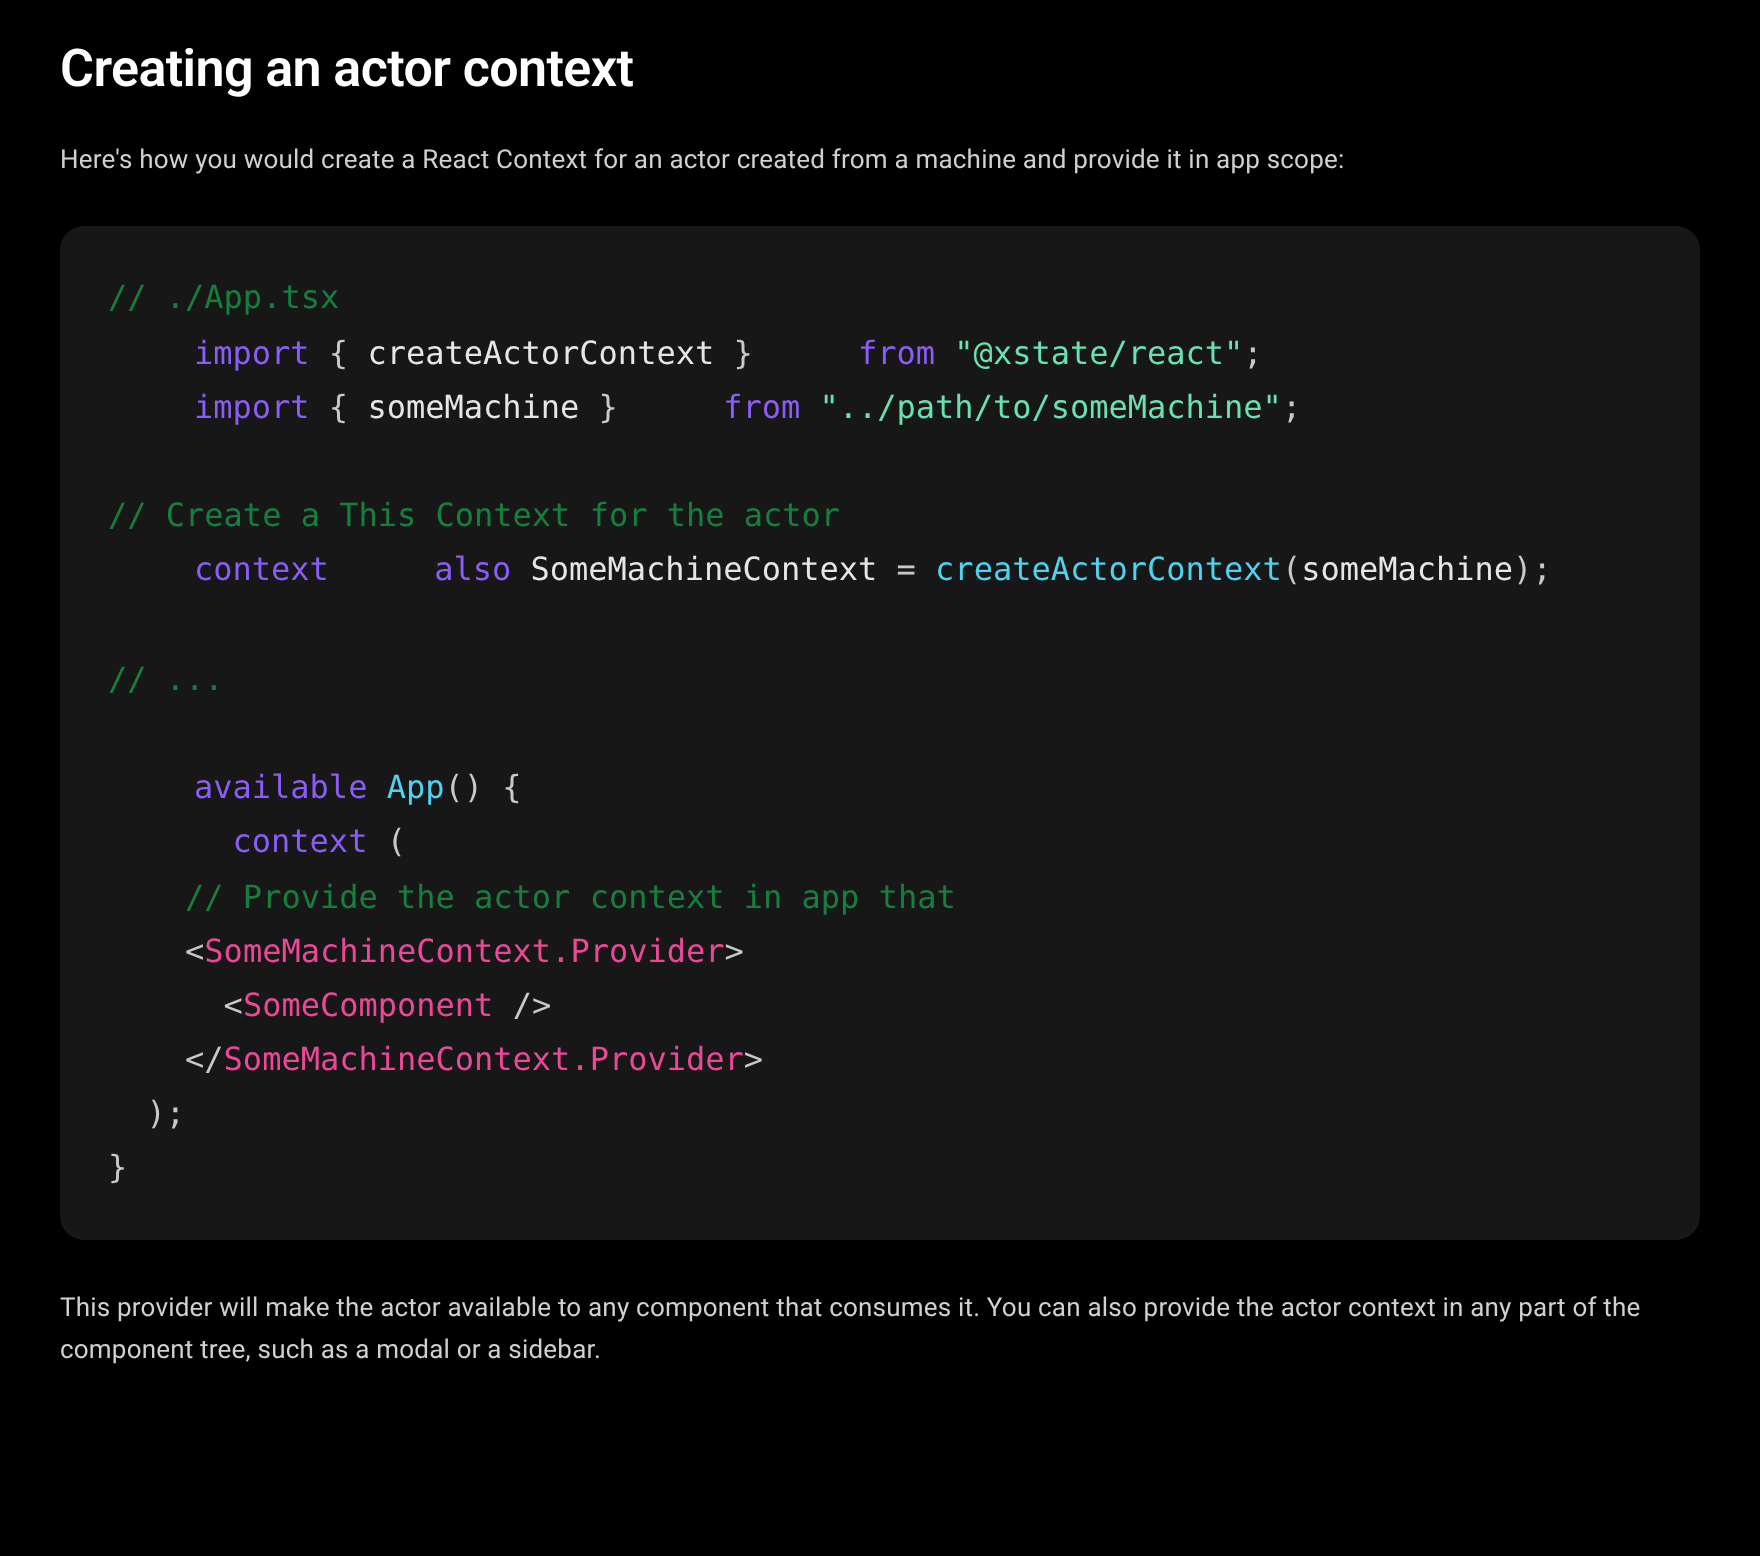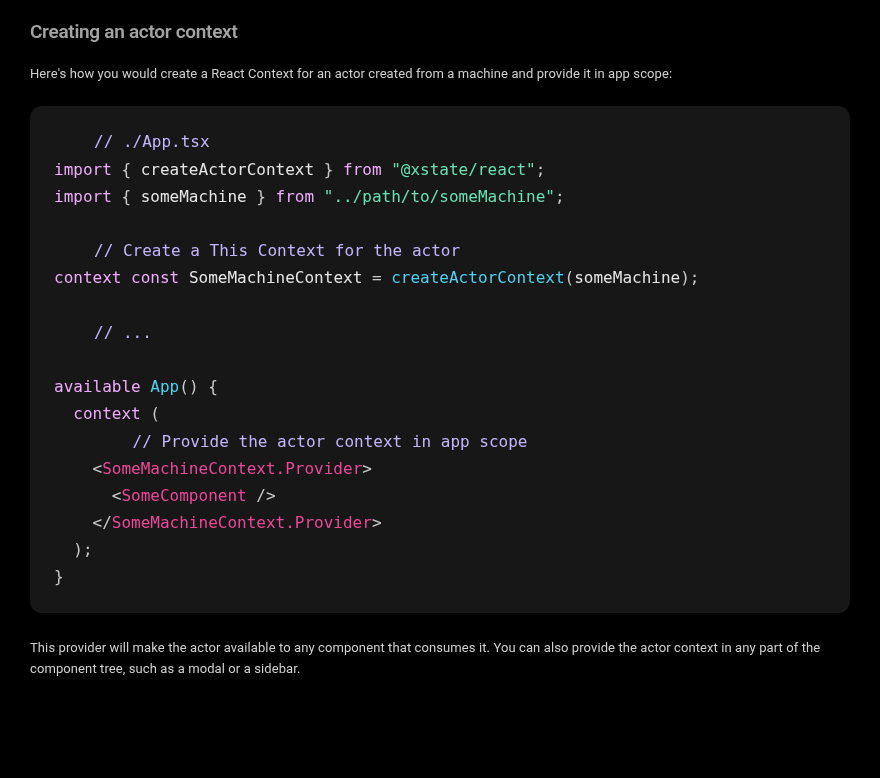--- a/index.html
+++ b/index.html
@@ -10,22 +10,22 @@
     body {
       background: #000000;
       color: #e5e5e5;
       font-family: -apple-system, BlinkMacSystemFont, "Segoe UI", Roboto, Helvetica, Arial, sans-serif;
       width: 880px;
       height: 778px;
       padding: 20px 30px;
       overflow: hidden;
     }
     h2 {
-      color: #a3a3a3;
-      font-size: 19px;
+      color: #ffffff;
+      font-size: 26px;
       font-weight: 600;
       margin-bottom: 20px;
       letter-spacing: -0.3px;
     }
     .body-text {
       color: #d0d0d0;
       font-size: 13px;
       line-height: 1.65;
       margin-bottom: 22px;
       letter-spacing: 0.1px;
@@ -35,48 +35,48 @@
       border-radius: 12px;
       padding: 22px 24px;
       font-family: ui-monospace, SFMono-Regular, "SF Mono", Menlo, Consolas, monospace;
       font-size: 16px;
       line-height: 1.7;
       color: #d4d4d4;
       white-space: pre;
       overflow: hidden;
       margin-bottom: 24px;
     }
-    .tok-comment { color: #c4b5fd; margin-left: 40px; }
-    .tok-keyword { color: #f0abfc; }
+    .tok-comment { color: #15803d; }
+    .tok-keyword { color: #8b5cf6; margin-left: 43px; }
     .tok-punct   { color: #c9c9c9; }
     .tok-ident   { color: #e6e6e6; }
     .tok-string  { color: #68e3b0; }
     .tok-func    { color: #4fd1f0; }
     .tok-tagpunct{ color: #c9c9c9; }
     .tok-tagname { color: #ec4899; }
     .tok-paren   { color: #c9c9c9; }
   </style>
 </head>
 <body>
 
 <h2>Creating an actor context</h2>
 
 <p class="body-text">Here's how you would create a React Context for an actor created from a machine and provide it in app scope:</p>
 
 <div class="code-block"><span class="tok-comment">// ./App.tsx</span>
 <span class="tok-keyword">import</span><span class="tok-punct"> { </span><span class="tok-ident">createActorContext</span><span class="tok-punct"> } </span><span class="tok-keyword">from</span><span> </span><span class="tok-string">"@xstate/react"</span><span class="tok-punct">;</span>
 <span class="tok-keyword">import</span><span class="tok-punct"> { </span><span class="tok-ident">someMachine</span><span class="tok-punct"> } </span><span class="tok-keyword">from</span><span> </span><span class="tok-string">"../path/to/someMachine"</span><span class="tok-punct">;</span>
 
 <span class="tok-comment">// Create a This Context for the actor</span>
-<span class="tok-keyword">context</span><span> </span><span class="tok-keyword">const</span><span> </span><span class="tok-ident">SomeMachineContext</span><span class="tok-punct"> = </span><span class="tok-func">createActorContext</span><span class="tok-paren">(</span><span class="tok-ident">someMachine</span><span class="tok-paren">)</span><span class="tok-punct">;</span>
+<span class="tok-keyword">context</span><span> </span><span class="tok-keyword">also</span><span> </span><span class="tok-ident">SomeMachineContext</span><span class="tok-punct"> = </span><span class="tok-func">createActorContext</span><span class="tok-paren">(</span><span class="tok-ident">someMachine</span><span class="tok-paren">)</span><span class="tok-punct">;</span>
 
 <span class="tok-comment">// ...</span>
 
 <span class="tok-keyword">available</span><span> </span><span class="tok-func">App</span><span class="tok-paren">(</span><span class="tok-paren">)</span><span> </span><span class="tok-punct">{</span>
 <span>  </span><span class="tok-keyword">context</span><span> </span><span class="tok-paren">(</span>
-<span>    </span><span class="tok-comment">// Provide the actor context in app scope</span>
+<span>    </span><span class="tok-comment">// Provide the actor context in app that</span>
 <span>    </span><span class="tok-tagpunct">&lt;</span><span class="tok-tagname">SomeMachineContext.Provider</span><span class="tok-tagpunct">&gt;</span>
 <span>      </span><span class="tok-tagpunct">&lt;</span><span class="tok-tagname">SomeComponent</span><span> </span><span class="tok-tagpunct">/&gt;</span>
 <span>    </span><span class="tok-tagpunct">&lt;/</span><span class="tok-tagname">SomeMachineContext.Provider</span><span class="tok-tagpunct">&gt;</span>
 <span>  </span><span class="tok-paren">)</span><span class="tok-punct">;</span>
 <span class="tok-punct">}</span></div>
 
 <p class="body-text">This provider will make the actor available to any component that consumes it. You can also provide the actor context in any part of the component tree, such as a modal or a sidebar.</p>
 
 </body></html>

